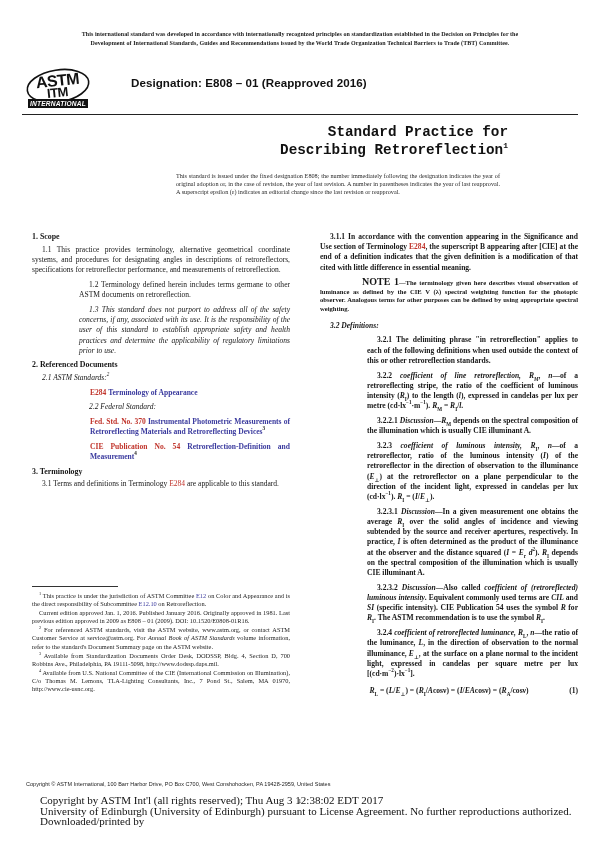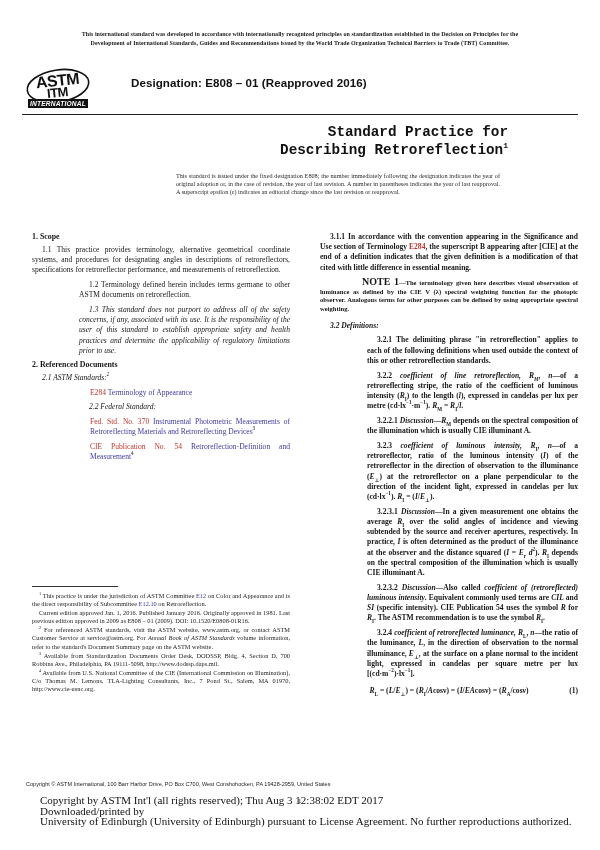--- a/index.html
+++ b/index.html
@@ -113,20 +113,21 @@
     margin-top: 4px;
     margin-bottom: 2.6px;
     text-indent: 0;
   }
   .sec-head.first { margin-top: 0; }
   .it { font-style: italic; }
   .hang {
     text-indent: 0;
     padding-left: 11px;
     margin-top: 1.2px;
+    font-weight: bold;
   }
 
   .red  { color: #c0342b; }
   .blue { color: #3a3a9e; }
 
   sup { font-size: 0.68em; vertical-align: super; line-height: 0; }
   sub { font-size: 0.68em; vertical-align: sub; line-height: 0; }
 
   .note-para {
     font-size: 6.6px;
@@ -255,20 +256,24 @@
     <p class="p hang">
       <span class="red">Fed. Std. No. 370</span>
       <span class="blue">Instrumental Photometric Measurements of Retroreflecting Materials and Retroreflecting Devices</span><sup>3</sup>
     </p>
 
     <p class="p hang">
       <span class="red">CIE Publication No. 54</span>
       <span class="blue">Retroreflection-Definition and Measurement</span><sup>4</sup>
     </p>
 
+    <div class="sec-head">3. Terminology</div>
+    <p class="p">
+      <span>3.1 Terms and definitions in Terminology </span><span class="red">E284</span><span> are applicable to this standard.</span>
+    </p>
   </div>
 
   <div class="col col-right">
 
     <p class="p">
       <span>3.1.1 In accordance with the convention appearing in the Significance and Use section of Terminology </span><span class="red">E284</span><span>, the superscript B appearing after [CIE] at the end of a definition indicates that the given definition is a modification of that cited with little difference in essential meaning.</span>
     </p>
 
     <p class="note-para">
       <span class="smallcaps">NOTE 1</span><span>—The terminology given here describes visual observation of luminance as defined by the CIE V (λ) spectral weighting function for the photopic observer. Analogous terms for other purposes can be defined by using appropriate spectral weighting.</span>
@@ -300,18 +305,18 @@
     <p><sup>1</sup> This practice is under the jurisdiction of ASTM Committee <span class="blue">E12</span> on Color and Appearance and is the direct responsibility of Subcommittee <span class="blue">E12.10</span> on Retroreflection.</p>
     <p>Current edition approved Jan. 1, 2016. Published January 2016. Originally approved in 1981. Last previous edition approved in 2009 as E808 – 01 (2009). DOI: 10.1520/E0808-01R16.</p>
     <p><sup>2</sup> For referenced ASTM standards, visit the ASTM website, www.astm.org, or contact ASTM Customer Service at service@astm.org. For <span class="it">Annual Book of ASTM Standards</span> volume information, refer to the standard's Document Summary page on the ASTM website.</p>
     <p><sup>3</sup> <span>Available from Standardization Documents Order Desk, DODSSP, Bldg. 4, Section D, 700 Robbins Ave., Philadelphia, PA 19111-5098, http://www.dodssp.daps.mil.</span></p>
     <p><sup>4</sup> <span>Available from U.S. National Committee of the CIE (International Commission on Illumination), C/o Thomas M. Lemons, TLA-Lighting Consultants, Inc., 7 Pond St., Salem, MA 01970, http://www.cie-usnc.org.</span></p>
   </div>
 
   <div class="copyright">Copyright © ASTM International, 100 Barr Harbor Drive, PO Box C700, West Conshohocken, PA 19428-2959, United States</div>
   <div class="dl-block">
     <div>Copyright by ASTM Int'l (all rights reserved); Thu Aug  3 12:38:02 EDT 2017</div>
+    <div>University of Edinburgh (University of Edinburgh) pursuant to License Agreement. No further reproductions authorized.</div>
     <div>Downloaded/printed by</div>
-    <div>University of Edinburgh (University of Edinburgh) pursuant to License Agreement. No further reproductions authorized.</div>
   </div>
   <div class="page-num">1</div>
 
 </div>
 
 </body></html>

